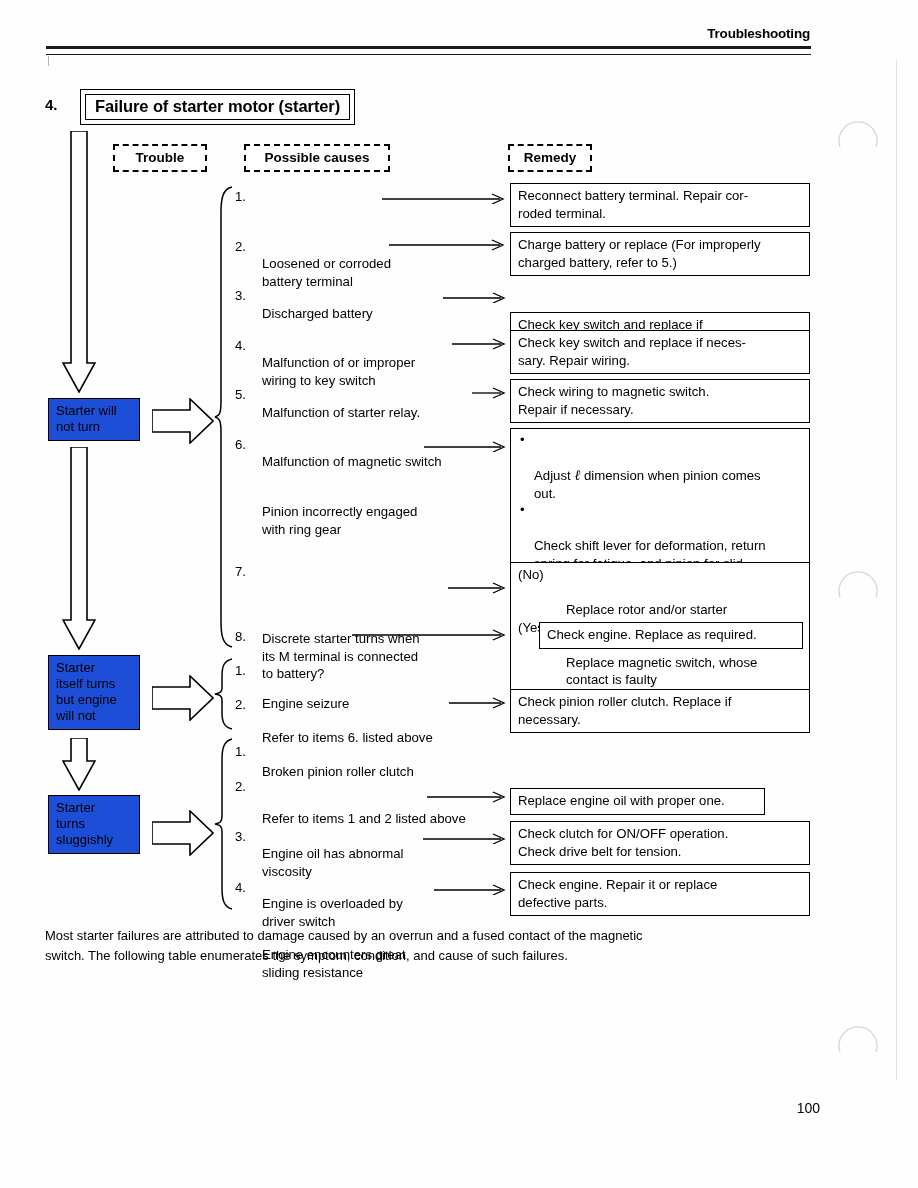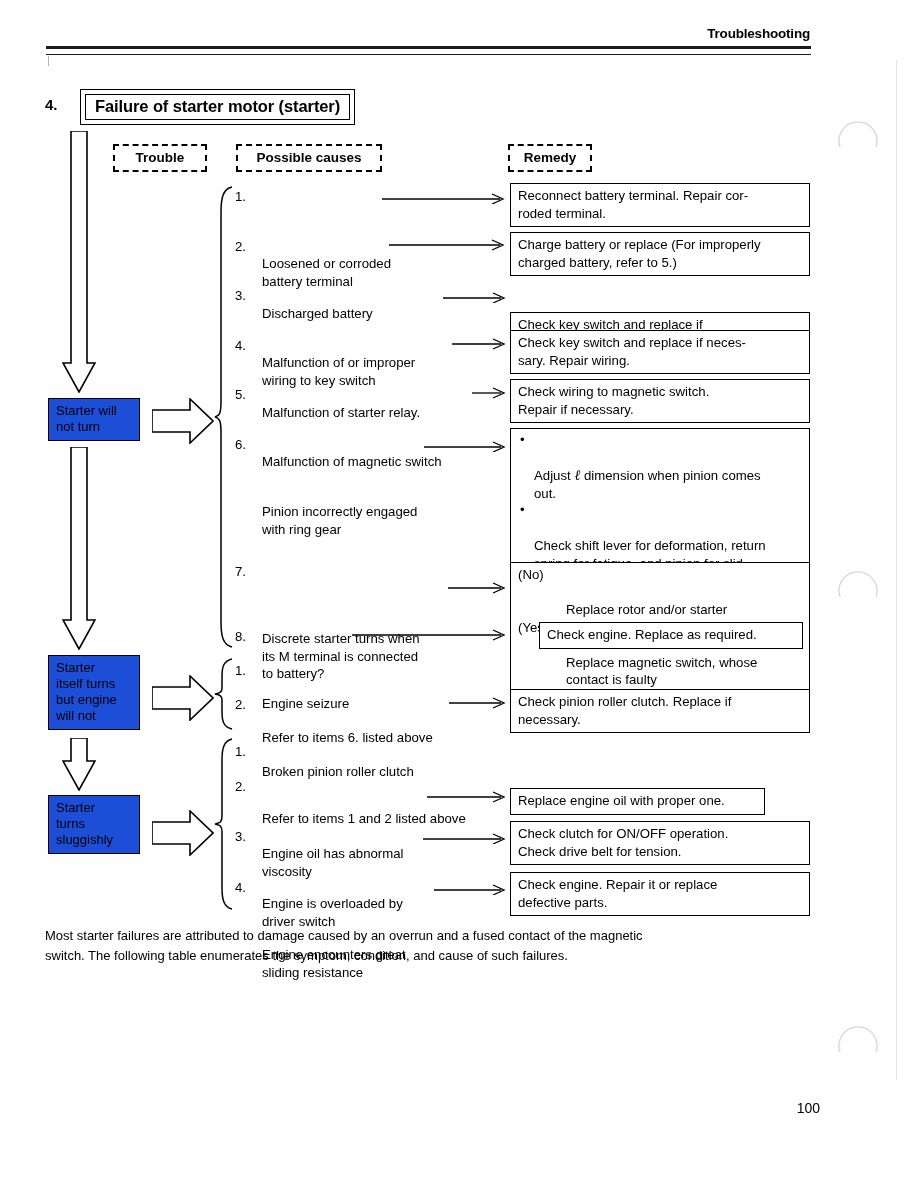--- a/index.html
+++ b/index.html
@@ -74,21 +74,21 @@
   .col-head {
     position: absolute;
     border: 2px dashed #000;
     font-size: 13.5px;
     font-weight: bold;
     text-align: center;
     padding: 4px 0 5px 0;
     background: #fff;
   }
   #col-head-trouble { left: 113px; top: 144px; width: 90px; }
-  #col-head-causes  { left: 236px; top: 144px; width: 142px; }
+  #col-head-causes  { left: 244px; top: 144px; width: 142px; }
   #col-head-remedy  { left: 508px; top: 144px; width: 80px; }
 
   
   .trouble-box {
     position: absolute;
     border: 1.5px solid #000;
     font-size: 13px;
     line-height: 16px;
     padding: 4px 6px 5px 7px;
     background: #1d4ed8;

